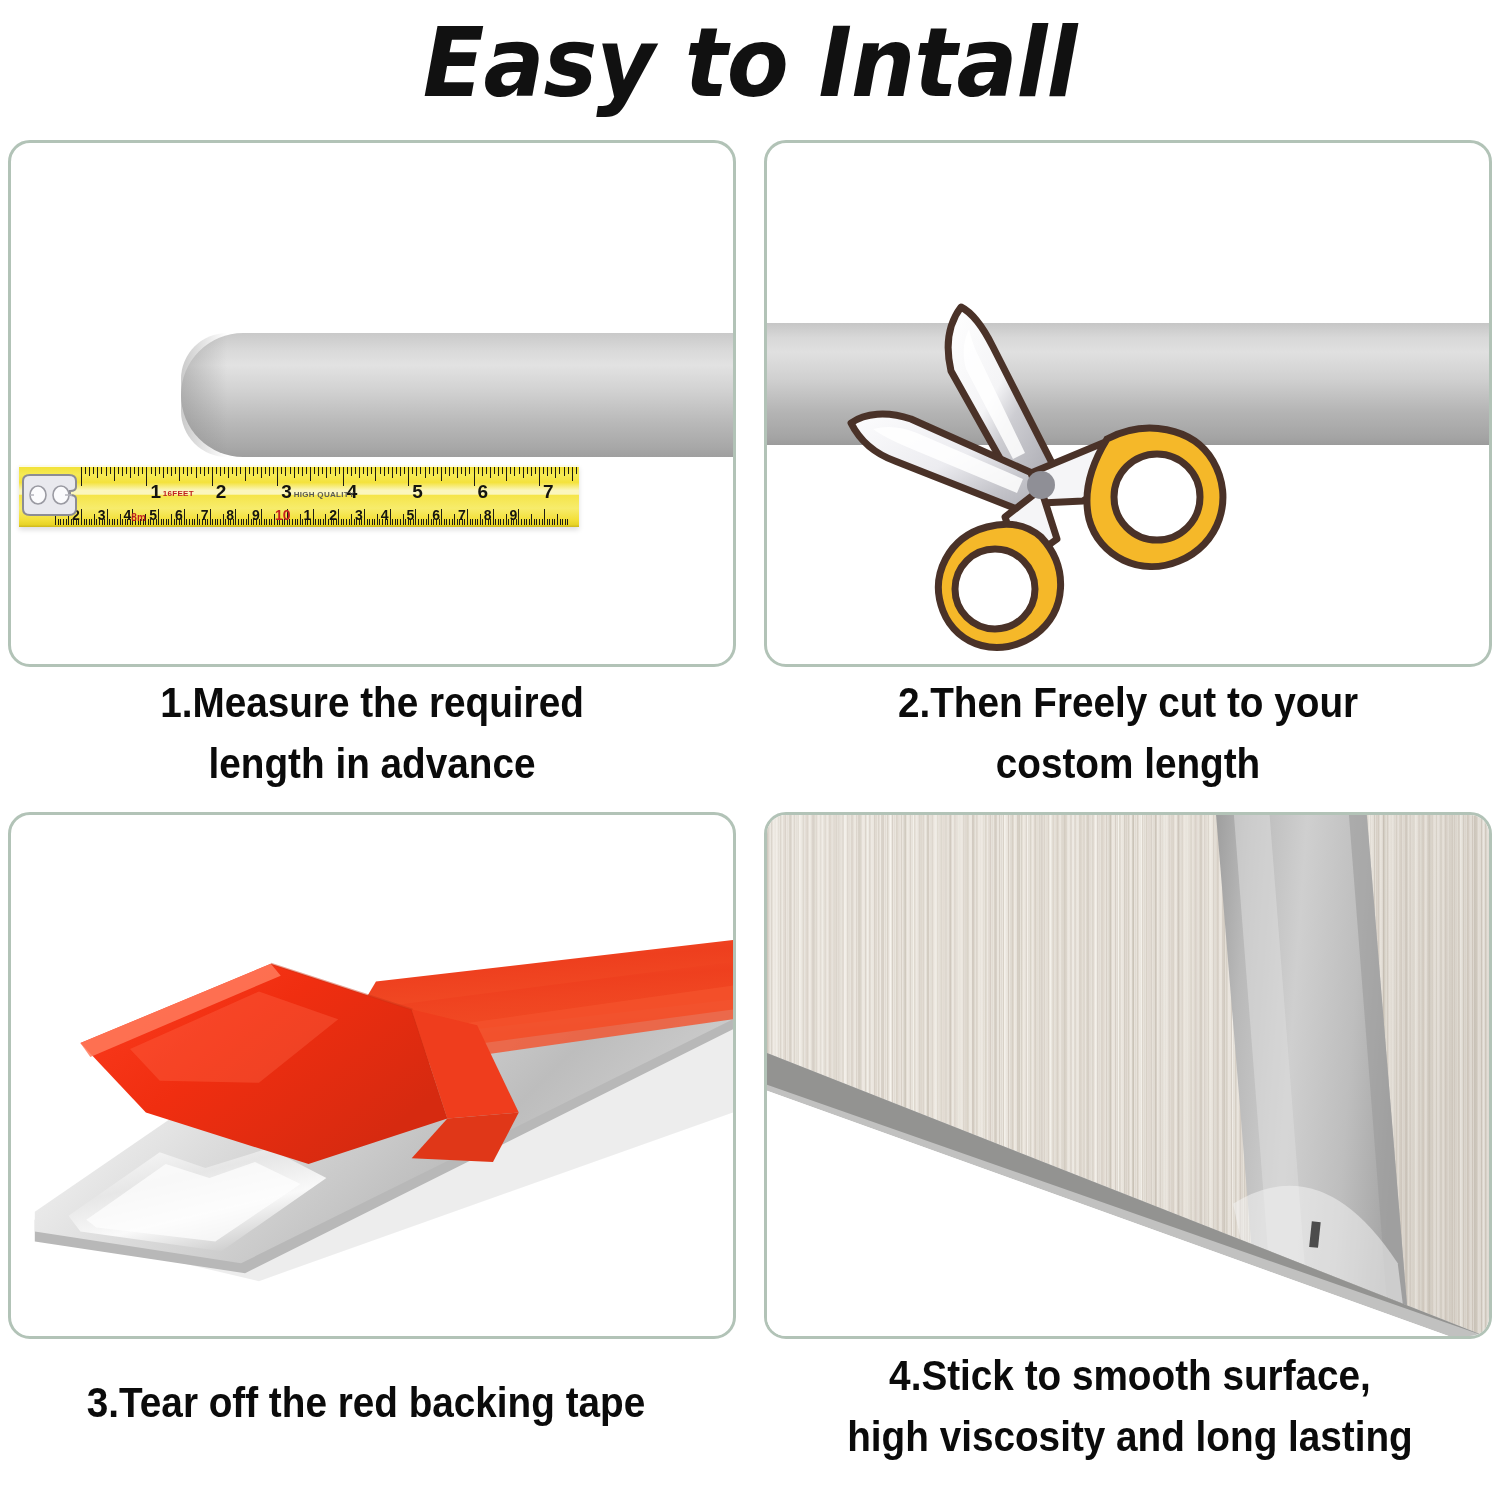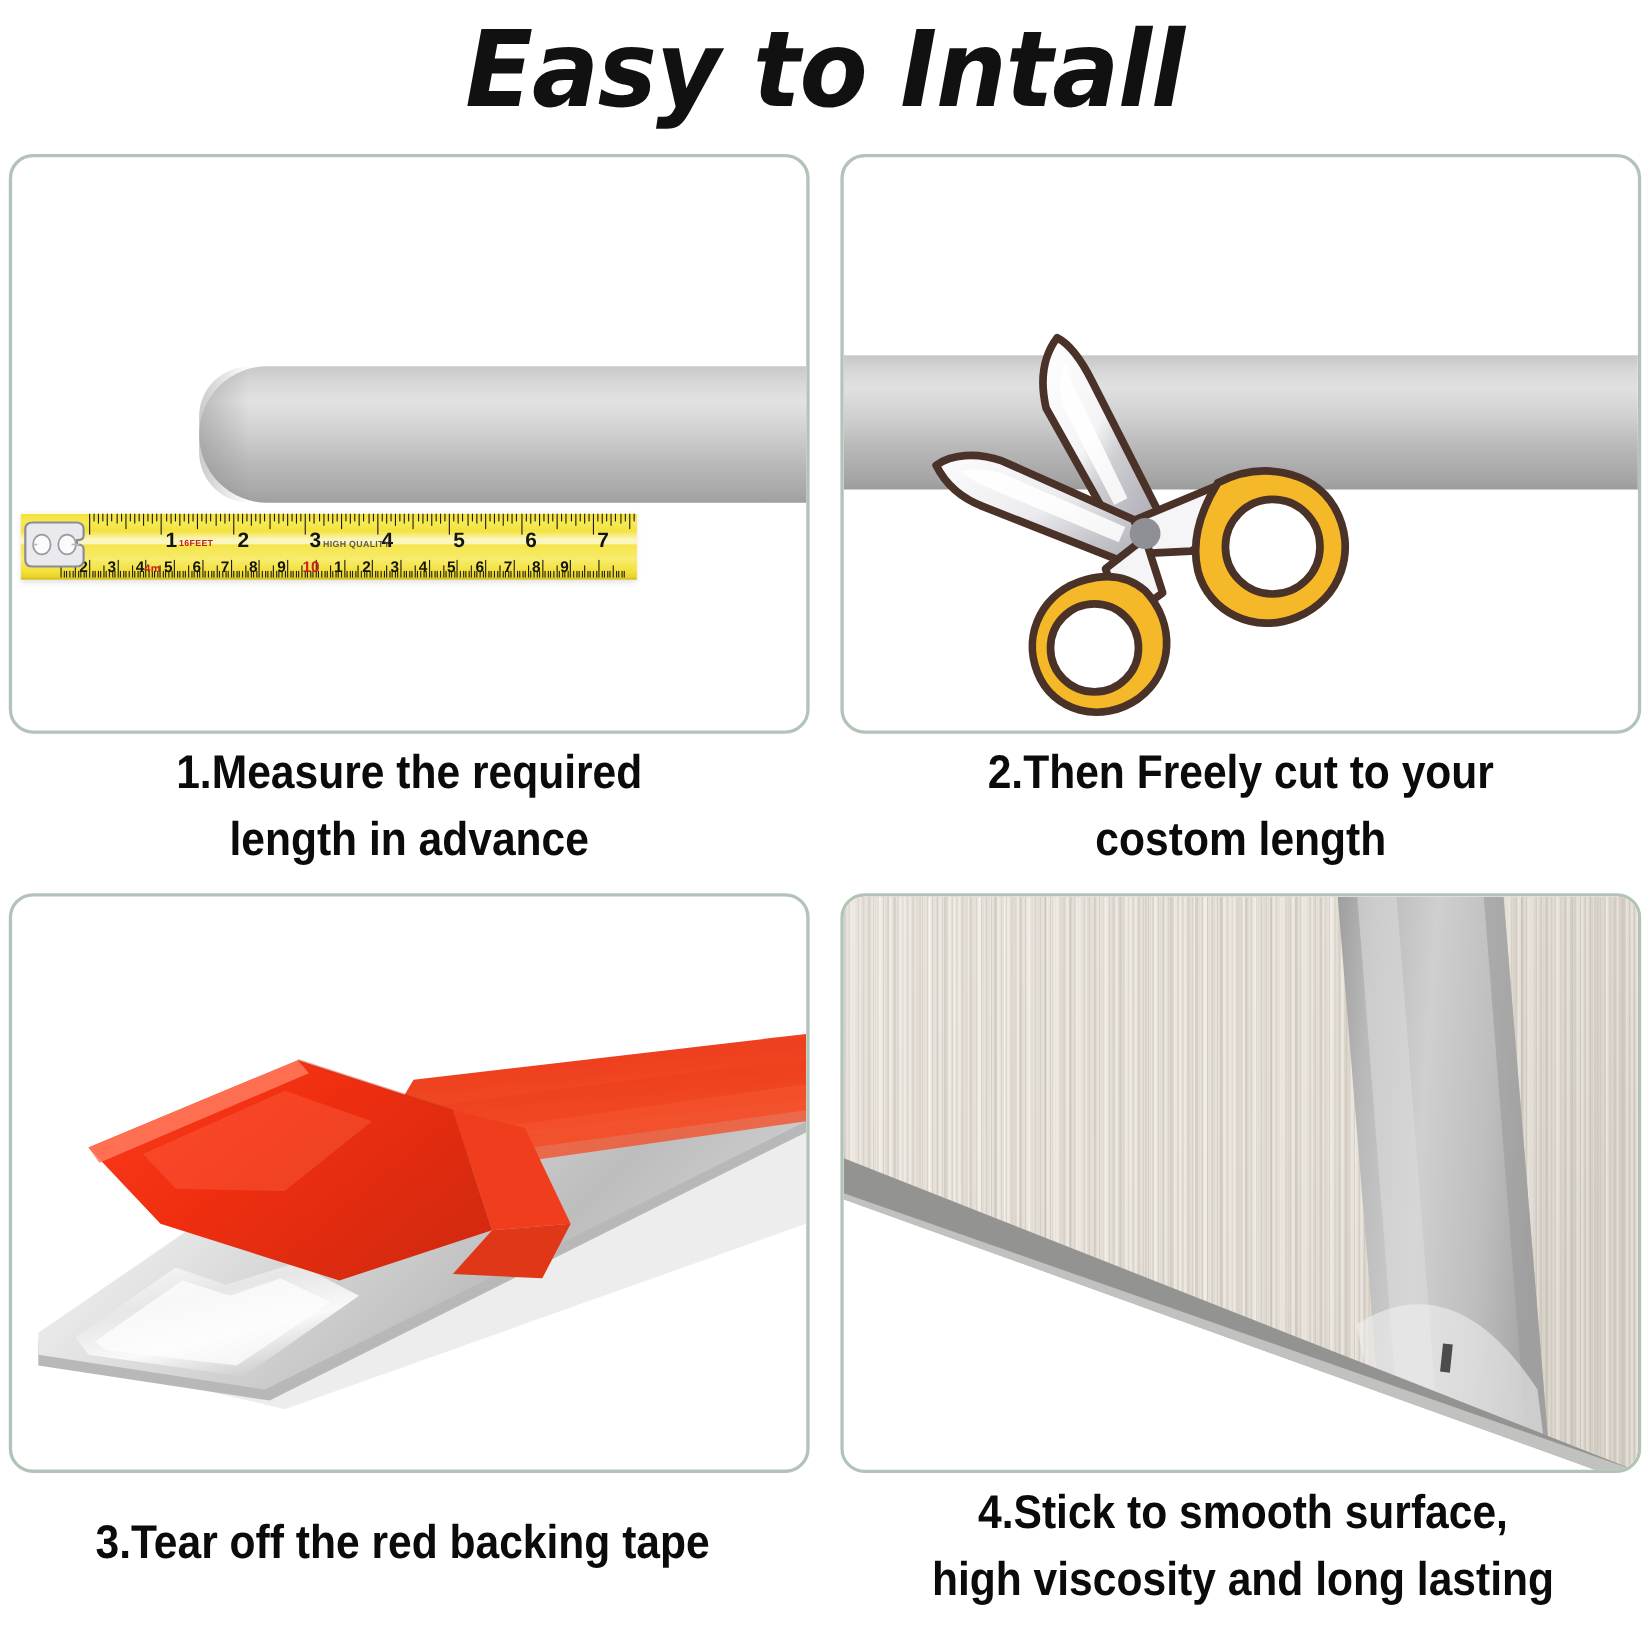--- a/index.html
+++ b/index.html
@@ -529,21 +529,21 @@
         <div class="tnum cm" style="left: 284.557px;">1</div>
         <div class="tnum cm" style="left: 310.286px;">2</div>
         <div class="tnum cm" style="left: 336.016px;">3</div>
         <div class="tnum cm" style="left: 361.745px;">4</div>
         <div class="tnum cm" style="left: 387.474px;">5</div>
         <div class="tnum cm" style="left: 413.203px;">6</div>
         <div class="tnum cm" style="left: 438.932px;">7</div>
         <div class="tnum cm" style="left: 464.661px;">8</div>
         <div class="tnum cm" style="left: 490.391px;">9</div>
         <div class="tape-brand" style="left: 143.788px;">16FEET</div>
-        <div class="tape-brand" style="left: 112.172px; top: auto; bottom: 4px; font-size: 10px;">4m</div>
+        <div class="tape-brand" style="left: 112.172px; top: auto; bottom: 4px; font-size: 10px;">8m</div>
         <div class="tape-brand gray" style="left: 274.649px;">HIGH QUALITY</div>
       </div>
 
     <svg class="tape-hook" viewBox="0 0 62 48">
       <path d="M4 10 L4 38 Q4 44 11 44 L50 44 Q57 44 57 38 L57 28 Q57 24 51 24
                L51 20 Q57 20 57 16 L57 10 Q57 4 50 4 L11 4 Q4 4 4 10 Z" fill="#e9e9ee" stroke="#8c8c94" stroke-width="2"></path>
       <ellipse cx="19" cy="24" rx="8" ry="9" fill="#fbfbfd" stroke="#9a9aa2" stroke-width="1.6"></ellipse>
       <ellipse cx="42" cy="24" rx="8" ry="9" fill="#fbfbfd" stroke="#9a9aa2" stroke-width="1.6"></ellipse>
       <path d="M10 24 L15 24 M46 24 L53 24" stroke="#b5b5bd" stroke-width="1.4"></path>
     </svg>

